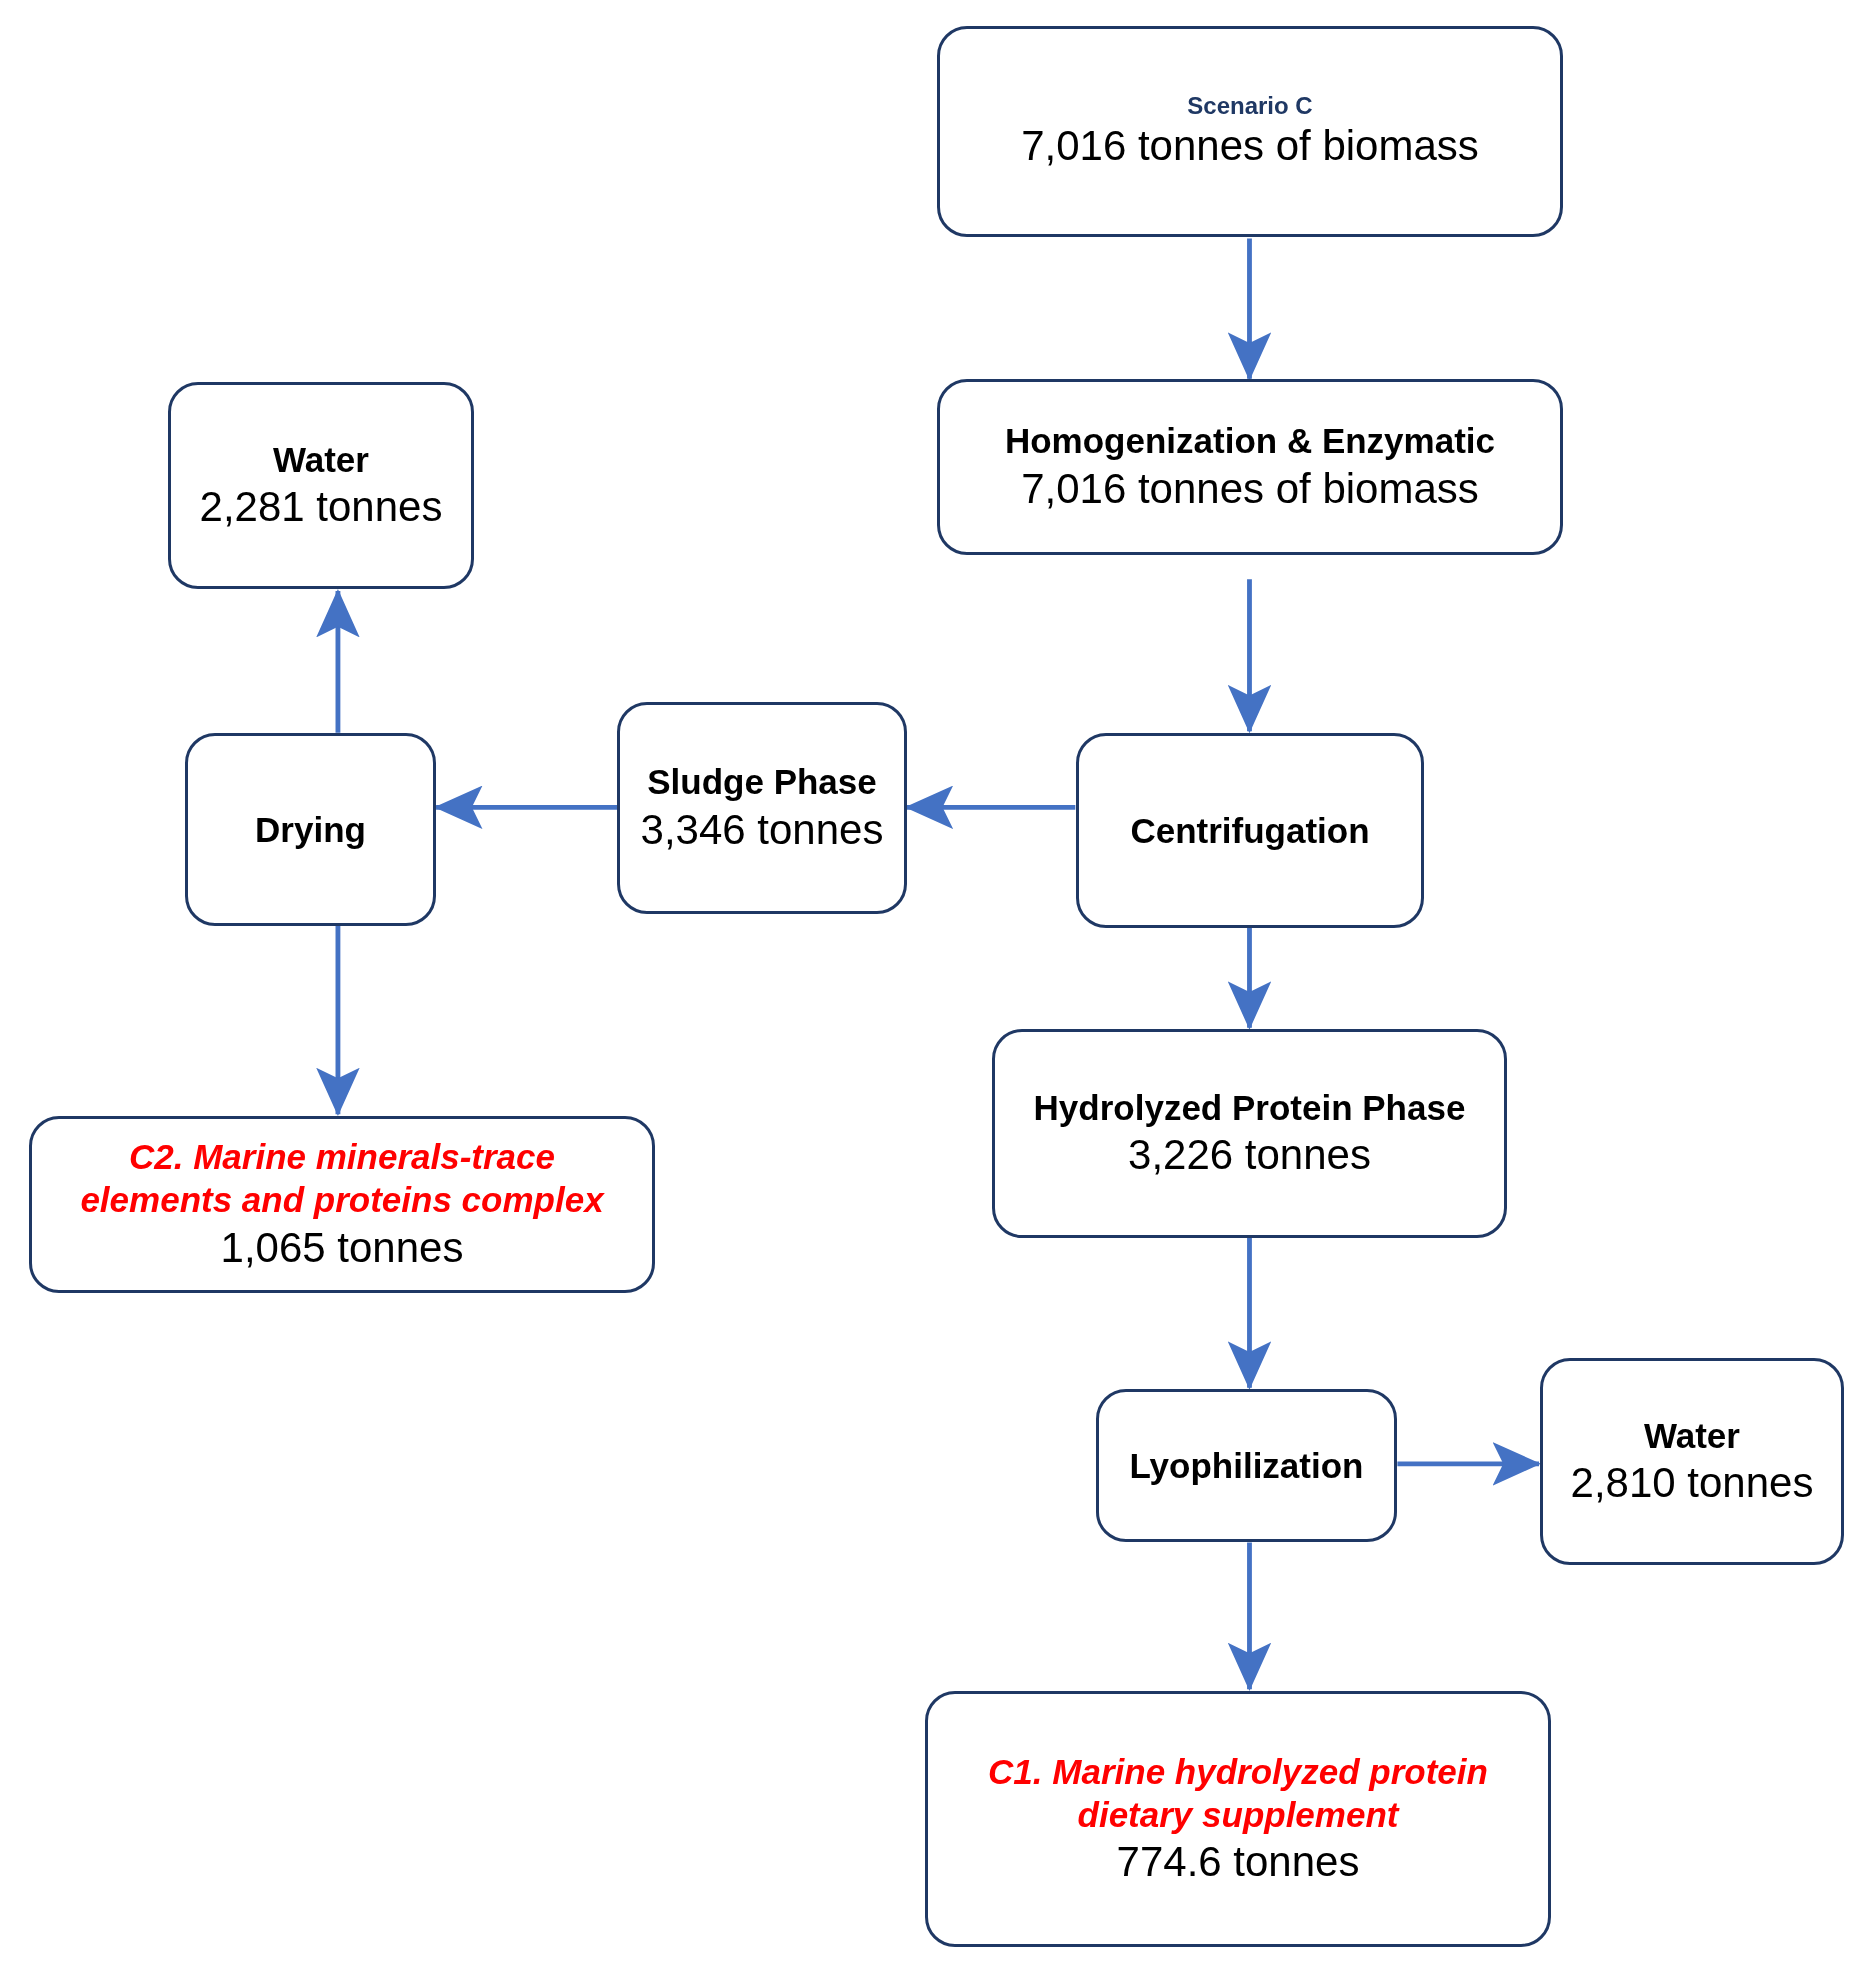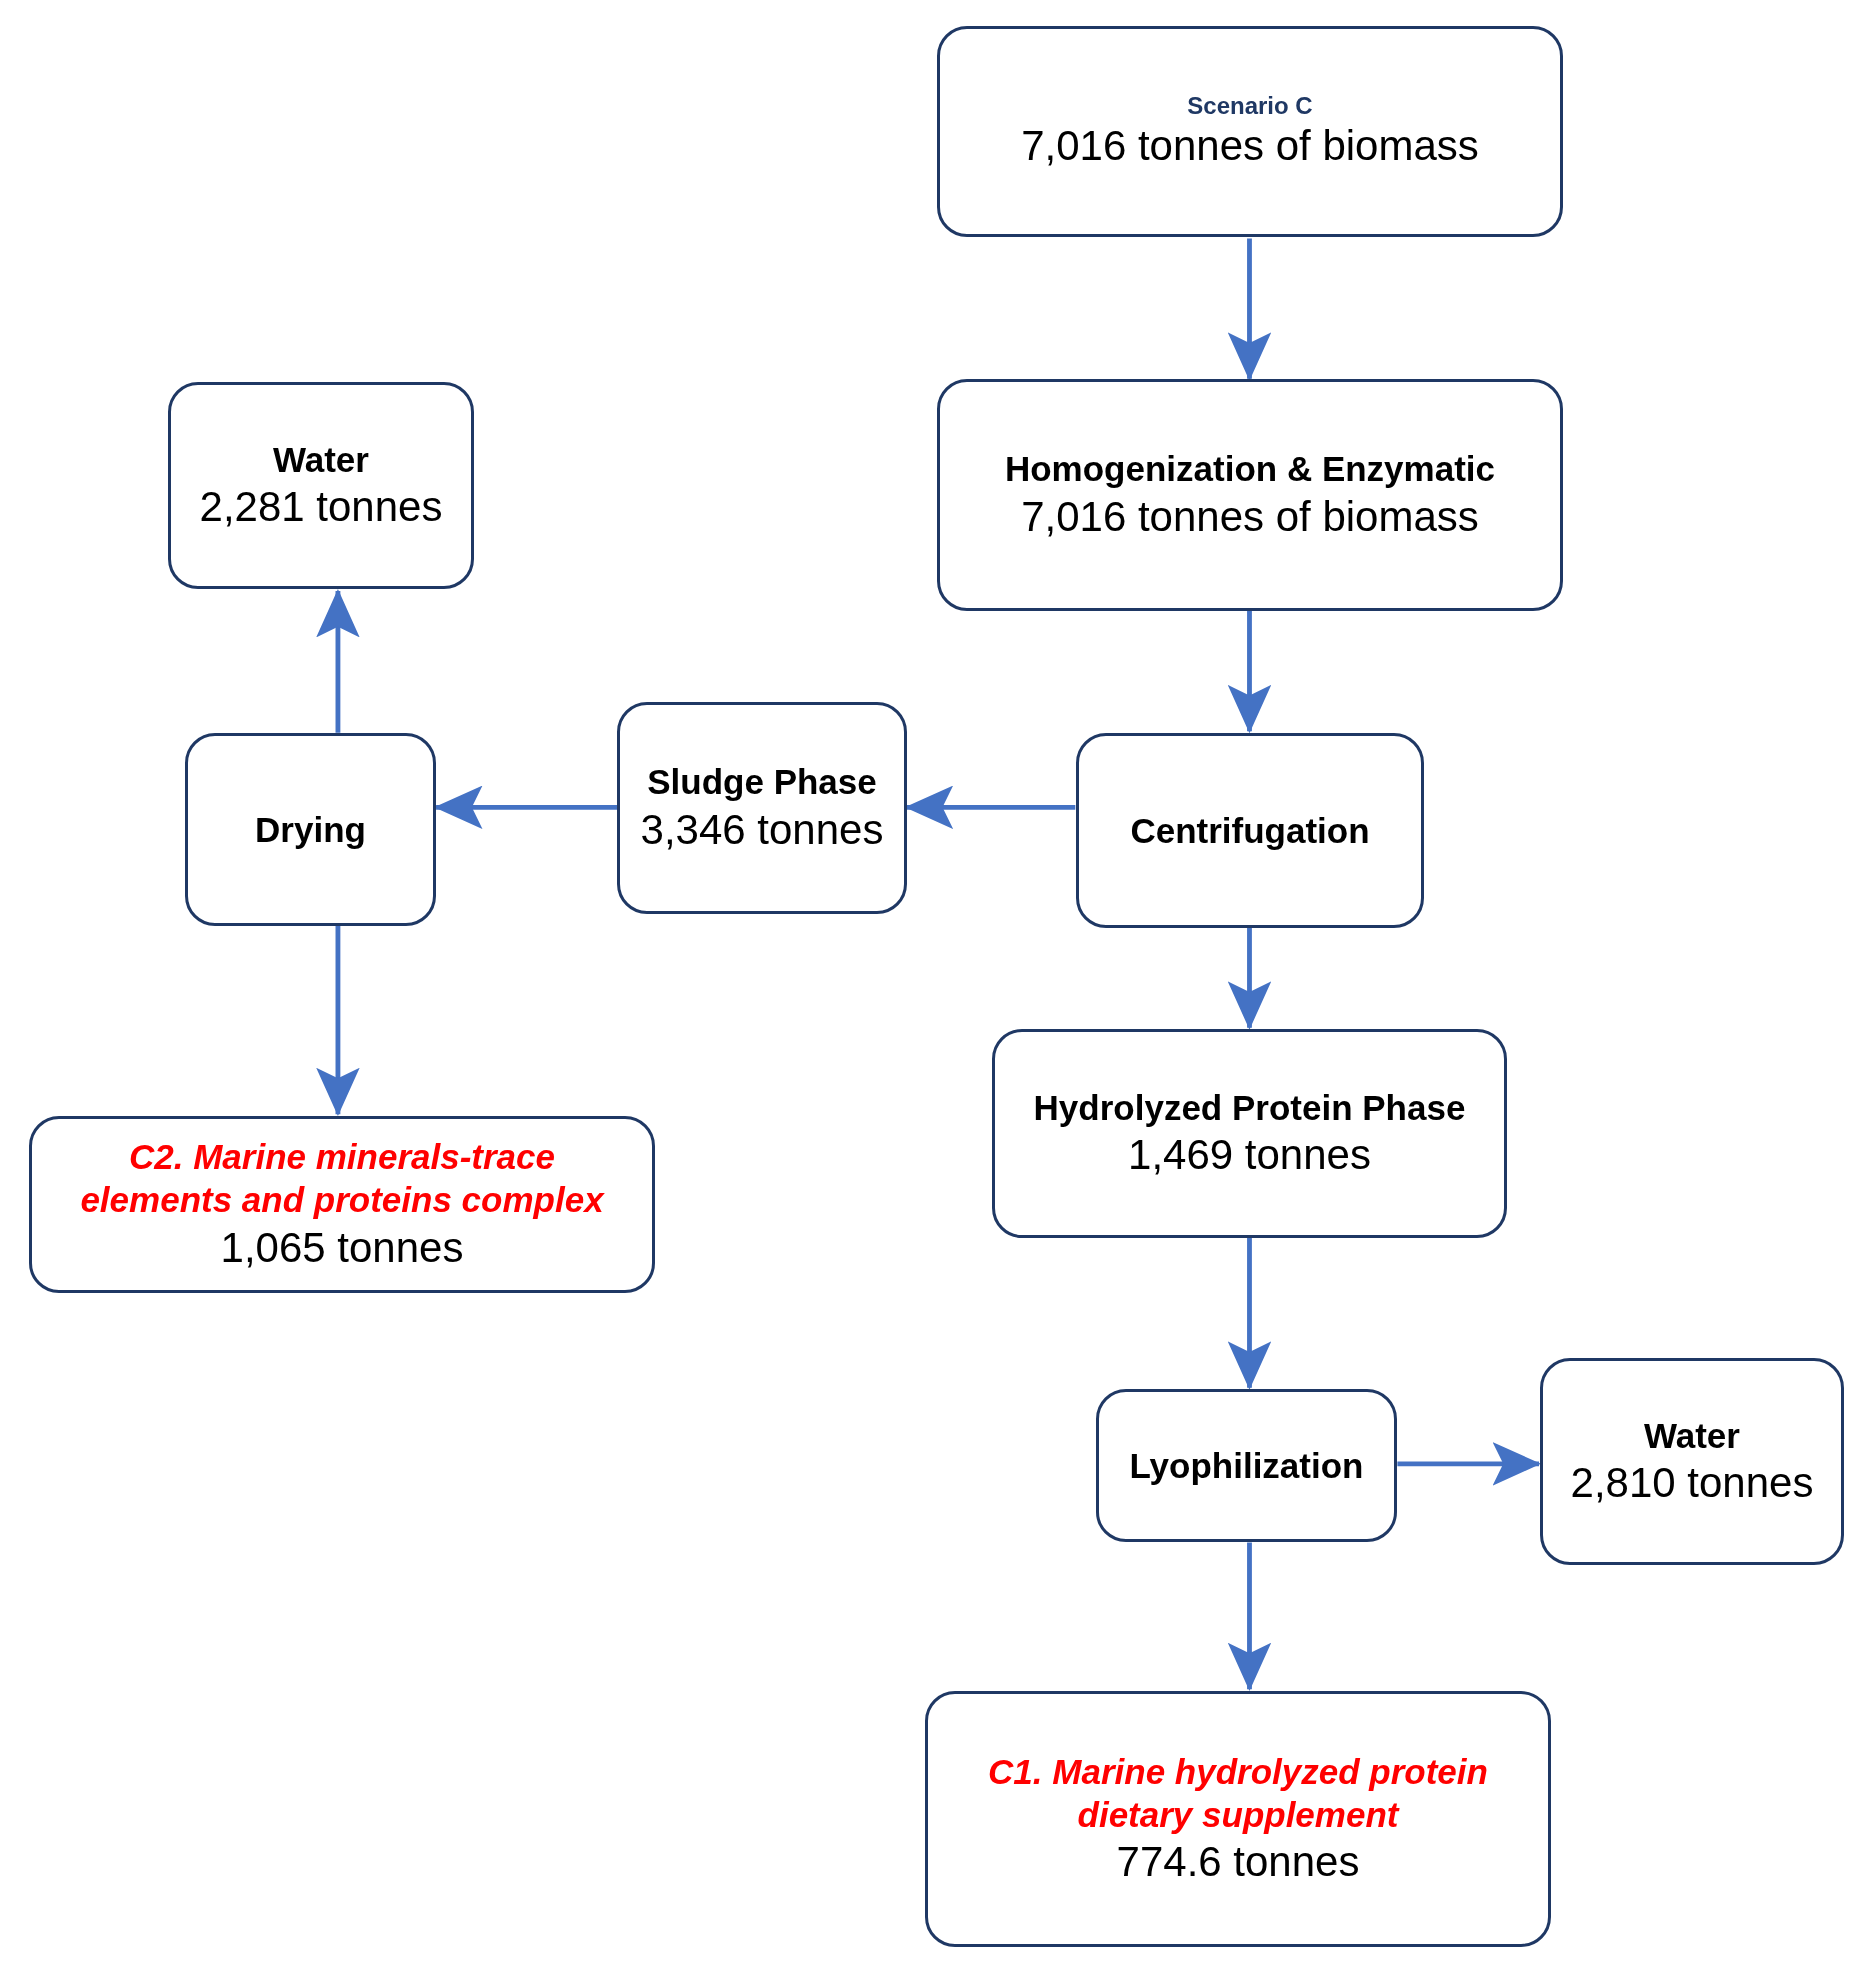--- a/index.html
+++ b/index.html
@@ -91,21 +91,21 @@
       <line x1="2022" y1="2118" x2="2227" y2="2118"></line>
       <line x1="1808" y1="2232" x2="1808" y2="2444"></line>
     </g>
   </svg>
 
   <div class="node" style="left:937px; top:26px; width:626px; height:211px;">
     <span class="node-line t-head-blue">Scenario C</span>
     <span class="node-line t-sub">7,016 tonnes of biomass</span>
   </div>
 
-  <div class="node" style="left:937px; top:379px; width:626px; height:232px;text-align:center;">
+  <div class="node" style="left:937px; top:379px; width:626px; height:176px;text-align:center;">
     <span class="node-line t-head">Homogenization &amp; Enzymatic</span>
     <span class="node-line t-sub">7,016 tonnes of biomass</span>
   </div>
 
   <div class="node" style="left:1076px; top:733px; width:348px; height:195px;">
     <span class="node-line t-head">Centrifugation</span>
   </div>
 
   <div class="node" style="left:617px; top:702px; width:290px; height:212px;">
     <span class="node-line t-head">Sludge Phase</span>
@@ -122,21 +122,21 @@
   </div>
 
   <div class="node" style="left:29px; top:1116px; width:626px; height:173px; height:177px;">
     <span class="node-line t-head-red">C2. Marine minerals-trace</span>
     <span class="node-line t-head-red">elements and proteins complex</span>
     <span class="node-line t-sub">1,065 tonnes</span>
   </div>
 
   <div class="node" style="left:992px; top:1029px; width:515px; height:209px;">
     <span class="node-line t-head">Hydrolyzed Protein Phase</span>
-    <span class="node-line t-sub">1,469 tonnes</span>
+    <span class="node-line t-sub">3,226 tonnes</span>
   </div>
 
   <div class="node" style="left:1096px; top:1389px; width:301px; height:153px;">
     <span class="node-line t-head">Lyophilization</span>
   </div>
 
   <div class="node" style="left:1540px; top:1358px; width:304px; height:207px;">
     <span class="node-line t-head">Water</span>
     <span class="node-line t-sub">2,810 tonnes</span>
   </div>

